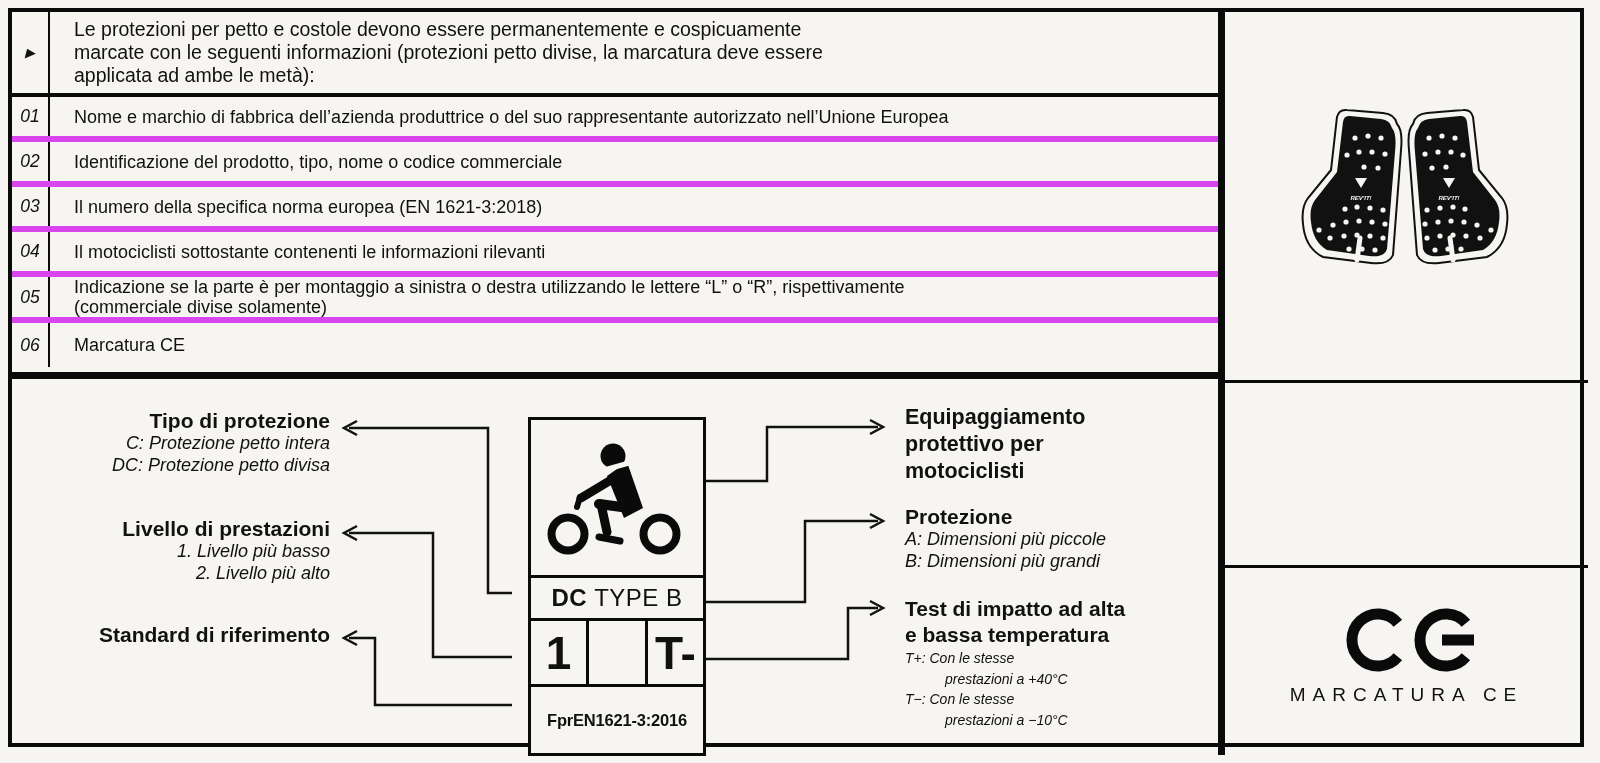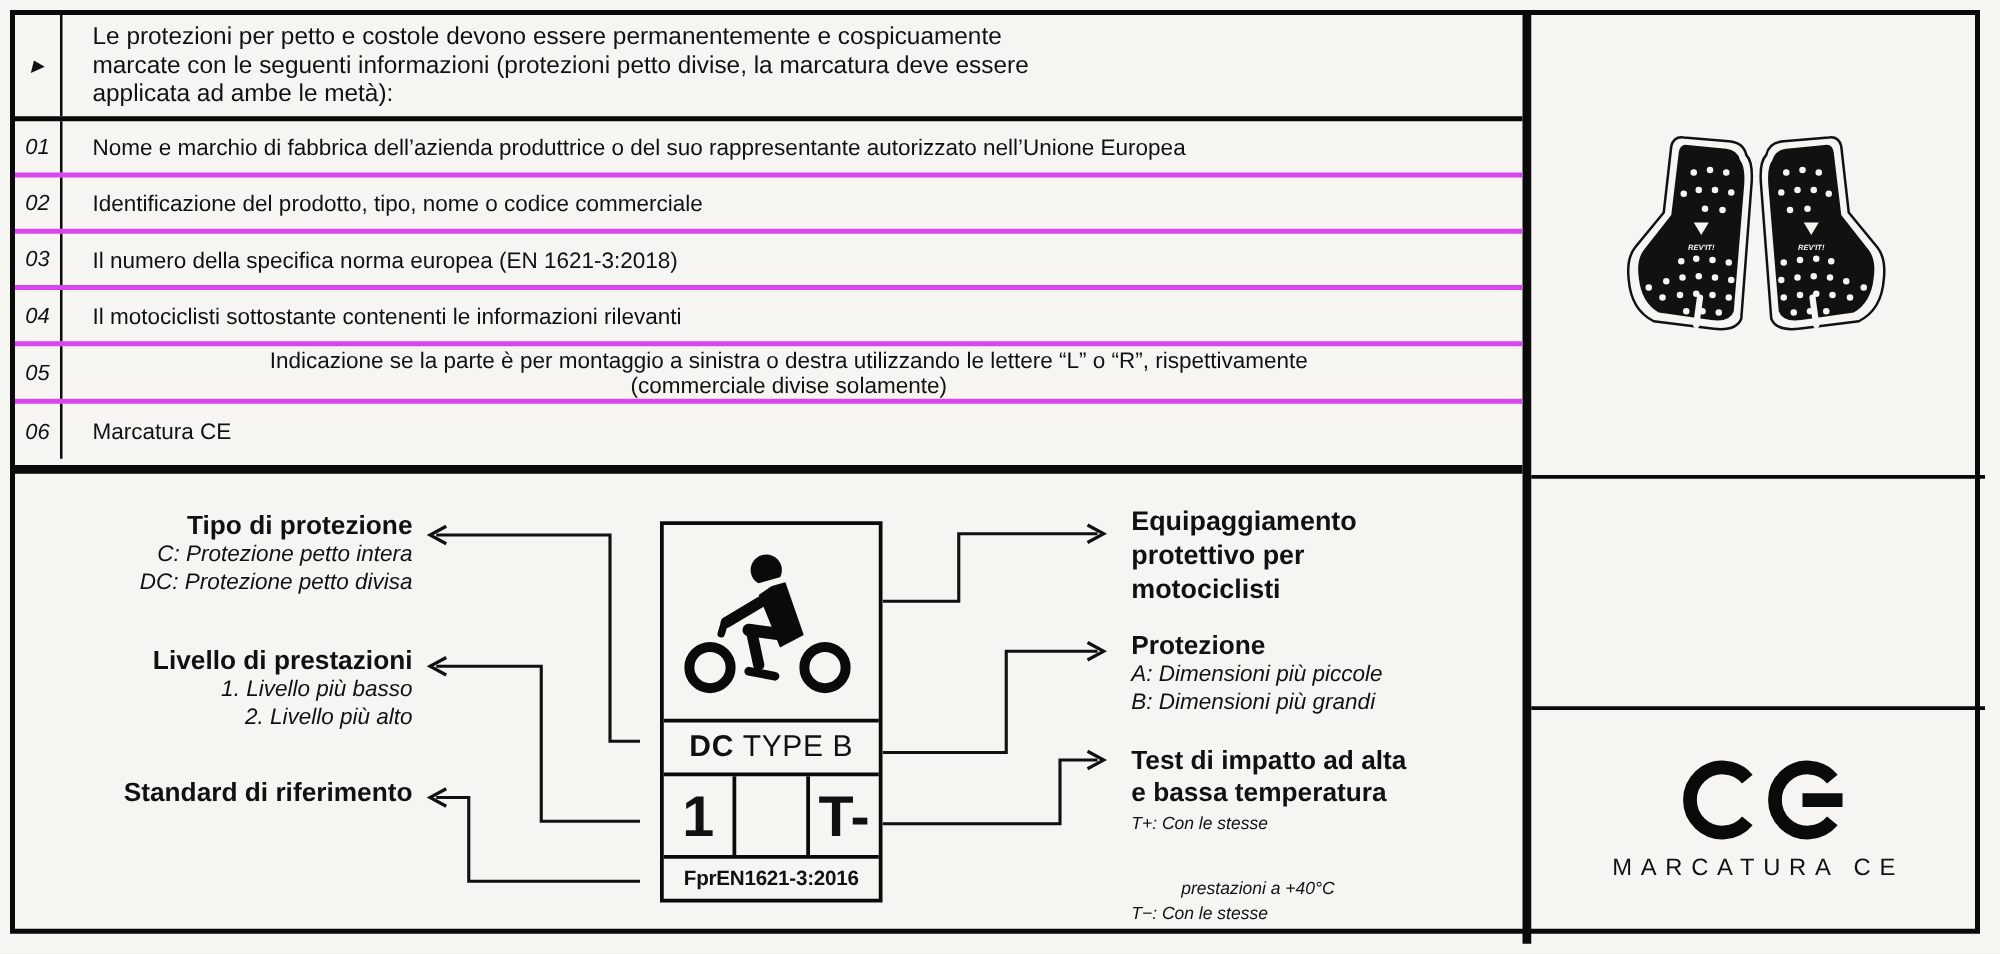--- a/index.html
+++ b/index.html
@@ -6,44 +6,44 @@
   .page{position:relative;width:1600px;height:763px;background:#f7f5f1;overflow:hidden;
         font-family:"Liberation Sans",sans-serif;color:#111;}
   .frame{position:absolute;left:8px;top:8px;width:1576px;height:739px;border:4px solid #0a0a0a;box-sizing:border-box;}
   .vdiv{position:absolute;left:1218px;top:8px;width:7px;height:747px;background:#0a0a0a;}
   .hdiv-left{position:absolute;left:12px;top:372px;width:1206px;height:7px;background:#0a0a0a;}
   .hdiv-r1{position:absolute;left:1225px;top:380px;width:363px;height:3px;background:#0a0a0a;}
   .hdiv-r2{position:absolute;left:1225px;top:565px;width:363px;height:3px;background:#0a0a0a;}
 
   
   .spec-table{position:absolute;left:12px;top:12px;width:1206px;}
-  .t-row{display:flex;align-items:center;border-bottom:4px solid #d946ef;box-sizing:border-box;}
+  .t-row{display:flex;align-items:center;border-bottom:6px solid #d946ef;box-sizing:border-box;}
   .t-row.header{height:85px;border-bottom:4px solid #0a0a0a;}
   .t-row.r{height:45px;}
-  .t-row.r5{height:46px;text-align:center;}
+  .t-row.r5{height:46px;}
   .t-row.last{border-bottom:none;height:44px;}
   .t-num{flex:0 0 36px;align-self:stretch;display:flex;align-items:center;justify-content:center;
          border-right:2px solid #0a0a0a;font-style:italic;font-size:17.5px;}
   .t-text{flex:1;padding:0 30px 0 24px;font-size:18px;line-height:20px;}
   .t-row.header .t-text{font-size:19.5px;font-weight:normal;line-height:23px;padding-right:380px;}
   .marker{font-size:13px;}
 
   
   .diagram{position:absolute;left:12px;top:379px;width:1206px;height:372px;}
   .connectors{position:absolute;left:0;top:0;width:1206px;height:372px;}
 
   .lblL{position:absolute;right:888px;text-align:right;white-space:nowrap;}
   .lblR{position:absolute;left:893px;text-align:left;white-space:nowrap;}
   .lbl-title{font-size:21px;font-weight:bold;line-height:24px;}
   .lbl-title.big{font-size:21.5px;line-height:27px;}
   .lbl-sub{font-size:18px;font-style:italic;line-height:21.5px;}
   .lbl-sub.sm{font-size:14px;line-height:20.5px;}
-  .lbl-sub.indent{padding-left:40px;margin-top:31px;}
-
-  .picto-box{position:absolute;left:516px;top:38px;width:178px;height:305px;border:3px solid #0a0a0a;
+  .lbl-sub.indent{padding-left:40px;}
+
+  .picto-box{position:absolute;left:516px;top:38px;width:178px;height:339px;border:3px solid #0a0a0a;
              box-sizing:border-box;display:flex;flex-direction:column;background:#f7f5f1;}
   .picto-moto{height:155px;border-bottom:3px solid #0a0a0a;}
   .picto-type{height:40px;border-bottom:3px solid #0a0a0a;display:flex;align-items:center;justify-content:center;
               font-size:24px;letter-spacing:0.5px;}
   .picto-type .bold{font-weight:bold;margin-right:7px;}
   .picto-cells{height:63px;border-bottom:3px solid #0a0a0a;display:flex;}
   .picto-cell{flex:1;display:flex;align-items:center;justify-content:center;font-size:46px;font-weight:bold;}
   .picto-cell.mid{border-left:3px solid #0a0a0a;border-right:3px solid #0a0a0a;}
   .picto-std{flex:1;display:flex;align-items:center;justify-content:center;font-size:16.5px;font-weight:bold;letter-spacing:-0.2px;}
 

